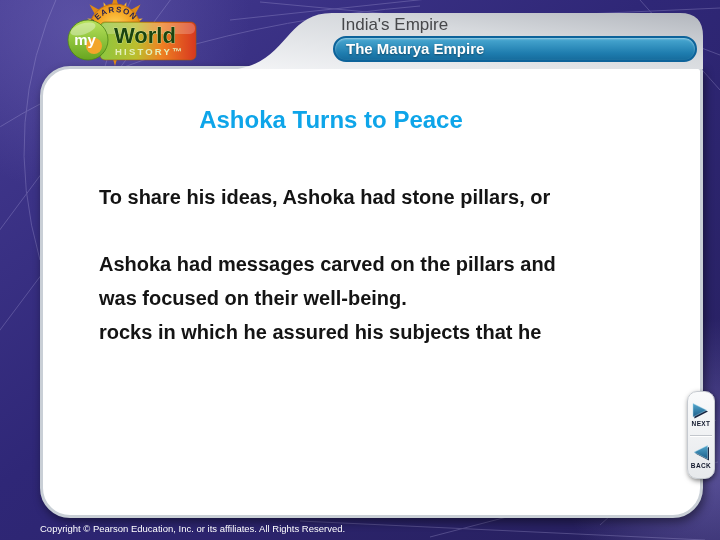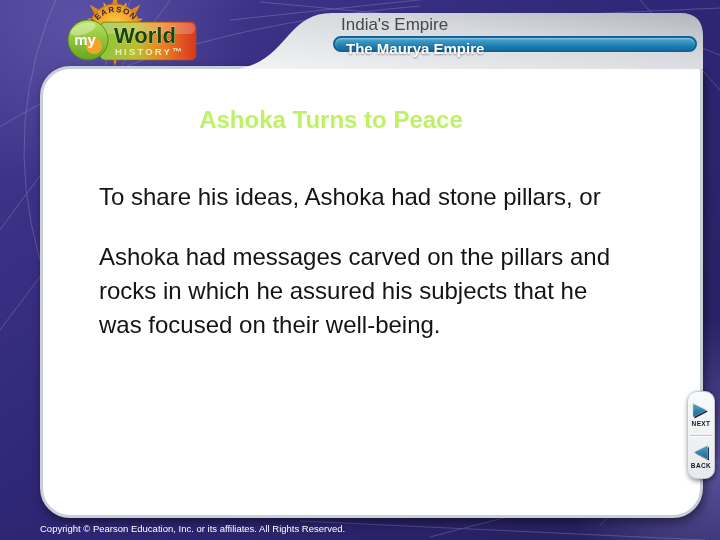--- a/index.html
+++ b/index.html
@@ -10,38 +10,38 @@
   
   .panel{position:absolute;left:40px;top:66px;width:663px;height:452px;
          background:#ffffff;border:3px solid #c9cfd6;box-sizing:border-box;
          border-radius:30px 5px 30px 30px;z-index:1;
          box-shadow:2px 4px 10px rgba(0,0,0,.45);}
 
   
   svg.band{position:absolute;left:0;top:0;width:720px;height:80px;z-index:3;}
   .unit-title{position:absolute;left:341px;top:15px;z-index:4;
               font-size:17px;color:#47484b;}
-  .lesson-pill{position:absolute;left:333px;top:36px;width:364px;height:16px;
+  .lesson-pill{position:absolute;left:333px;top:36px;width:364px;height:26px;
                box-sizing:border-box;z-index:4;border:2px solid #0d639a;
                border-radius:13px;
                background:linear-gradient(#4aa9d2,#1e7cae 70%,#166c9d);
                box-shadow:inset 0 1px 2px rgba(255,255,255,.45);}
   .lesson-pill span{display:block;padding-left:11px;line-height:21px;
                font-size:15px;font-weight:bold;color:#ffffff;
                text-shadow:0 1px 2px rgba(0,0,0,.4);}
 
   
   svg.logo{position:absolute;left:50px;top:0;width:175px;height:78px;z-index:5;}
 
   
   .heading{position:absolute;left:40px;top:106px;width:582px;z-index:4;
-           text-align:center;font-size:24px;font-weight:bold;color:#bef264;}
+           text-align:center;font-size:24px;font-weight:bold;color:#0ea5e9;}
   .body-copy{position:absolute;left:99px;top:180px;z-index:4;color:#141414;}
-  .body-copy .line{font-size:24px;line-height:34px;white-space:nowrap;}
-  .para2{margin-top:26px;}
+  .body-copy .line{font-size:20px;line-height:34px;white-space:nowrap;font-weight:bold;}
+  .para2{margin-top:33px;}
 
   
   .nav-tab{position:absolute;left:687px;top:391px;width:28px;height:88px;
            z-index:6;box-sizing:border-box;border:1px solid #c6cad0;
            border-radius:10px;background:linear-gradient(#f9fafb,#e7e9ec);
            box-shadow:1px 2px 5px rgba(0,0,0,.5);
            display:flex;flex-direction:column;align-items:center;
            padding:5px 0 4px;}
   .nav-btn{flex:1;display:flex;flex-direction:column;align-items:center;
            justify-content:center;cursor:pointer;}
@@ -151,22 +151,22 @@
   </svg>
 
   <div class="heading">Ashoka Turns to Peace</div>
 
   <div class="body-copy">
     <div>
       <div class="line">To share his ideas, Ashoka had stone pillars, or</div>
     </div>
     <div class="para2">
       <div class="line">Ashoka had messages carved on the pillars and</div>
+      <div class="line">was focused on their well-being.</div>
       <div class="line">rocks in which he assured his subjects that he</div>
-      <div class="line">was focused on their well-being.</div>
     </div>
   </div>
 
   <div class="nav-tab">
     <div class="nav-btn">
       <svg width="20" height="17" viewBox="0 0 20 17">
         <defs>
           <linearGradient id="tealN" x1="0" y1="0" x2="0" y2="1">
             <stop offset="0%" stop-color="#52a7cd"></stop>
             <stop offset="100%" stop-color="#1d5e8a"></stop>

